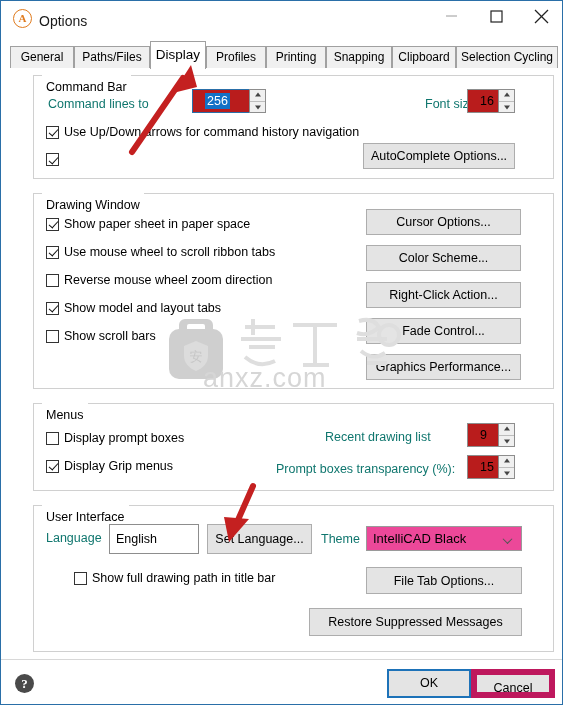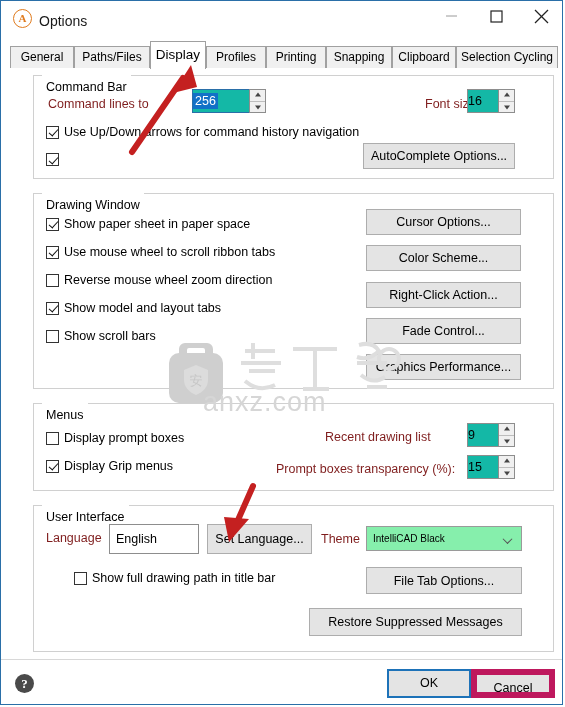--- a/index.html
+++ b/index.html
@@ -153,40 +153,40 @@
   }
   .cb-label {
     font-size: 12.5px;
     color: #000;
   }
 
   
   .lbl {
     position: absolute;
     font-size: 12.5px;
-    color: #7f1d1d;
+    color: #0f766e;
     white-space: nowrap;
   }
 
   
   .spin {
     position: absolute;
     height: 24px;
     box-sizing: border-box;
     display: flex;
   }
   .spin-field {
     flex: 1 1 auto;
     border: 1px solid #8d8d8d;
     border-right: none;
-    background: #14b8a6;
+    background: #b91c1c;
     box-sizing: border-box;
     font-size: 12.5px;
     line-height: 22px;
-    padding-left: 0;
+    padding-left: 12px;
     color: #000;
     overflow: hidden;
   }
   .spin.focused .spin-field { border-color: #2a6fa8; }
   .spin-field .sel {
     background: #1271c7;
     color: #ffffff;
     padding: 1px 2px;
   }
   .spin-btns {
@@ -247,24 +247,24 @@
     line-height: 28px;
     padding-left: 6px;
     color: #000;
     white-space: nowrap;
     overflow: hidden;
   }
 
   
   .combo {
     position: absolute;
-    background: #86efac;
+    background: #ec4899;
     border: 1px solid #9a9a9a;
     box-sizing: border-box;
-    font-size: 10px;
+    font-size: 13px;
     line-height: 23px;
     padding-left: 6px;
     color: #000;
     cursor: default;
     white-space: nowrap;
   }
   .combo-arrow {
     position: absolute;
     right: 8px; top: 50%;
     margin-top: -2px;
@@ -322,21 +322,21 @@
     box-sizing: border-box;
     font-size: 12.5px;
     text-align: center;
     line-height: 27px;
     cursor: default;
   }
 
   
   #watermark {
     position: absolute;
-    left: 152px; top: 328px;
+    left: 152px; top: 304px;
     width: 286px; height: 92px;
     pointer-events: none;
     z-index: 3;
   }
   #wm-text {
     position: absolute;
     left: 50px; top: 58px;
     font-size: 27px;
     color: #d6d6d6;
     letter-spacing: 1px;

